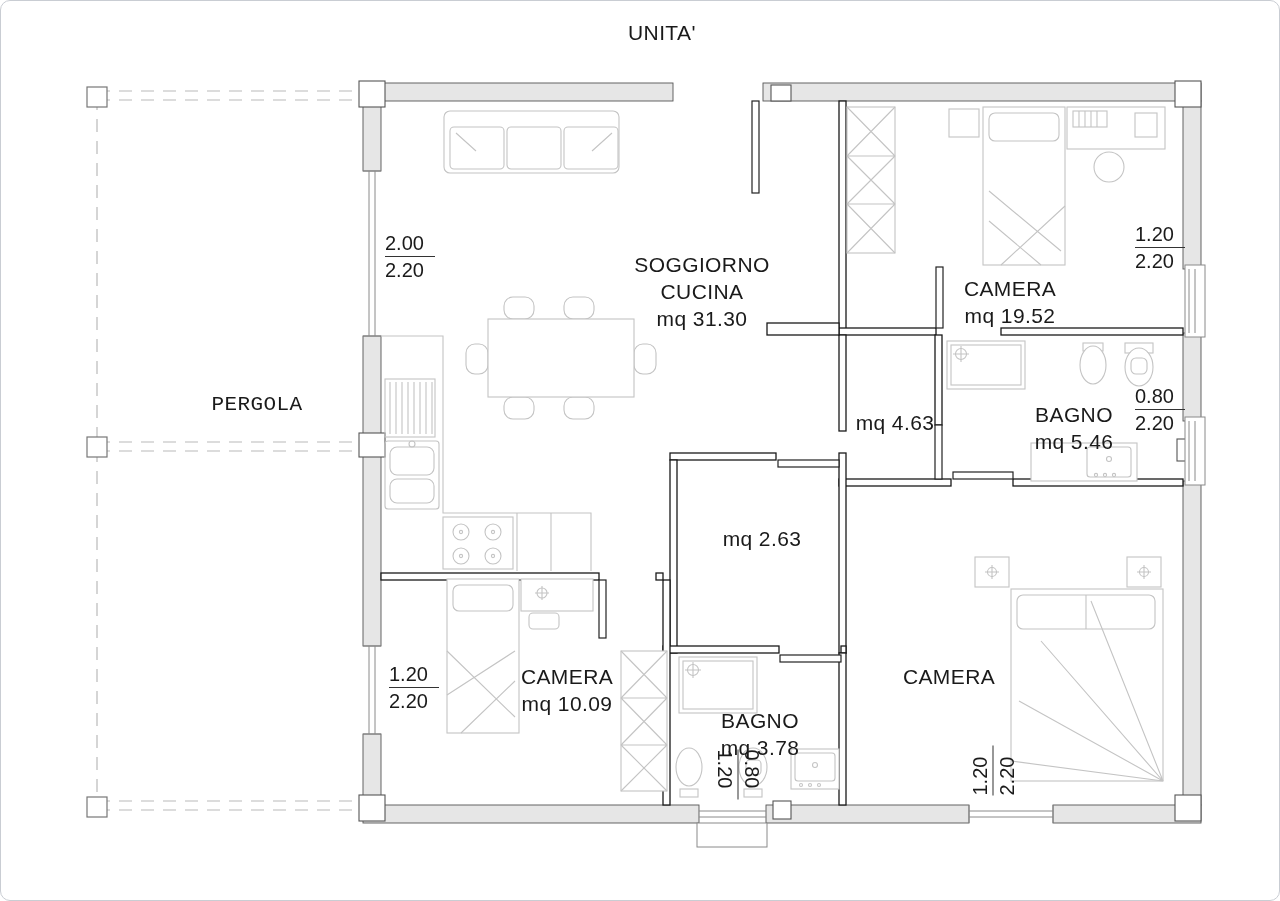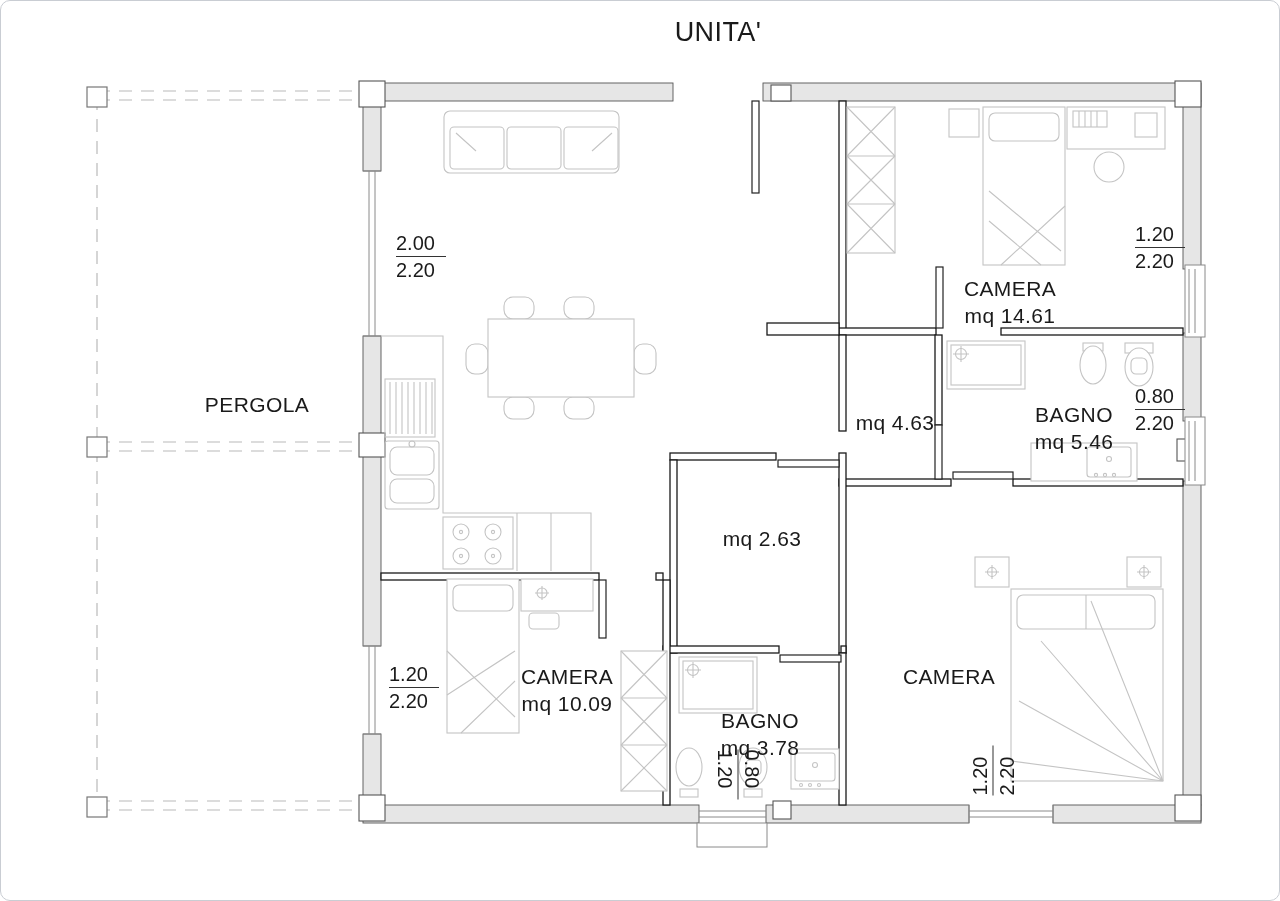--- a/index.html
+++ b/index.html
@@ -5,21 +5,21 @@
   html,body{margin:0;padding:0;background:#fff;}
   .canvas{
     position:relative;width:1280px;height:901px;background:#ffffff;
     border:1px solid #c9cdd3;border-radius:10px;box-sizing:border-box;overflow:hidden;
     font-family:"Liberation Sans",sans-serif;color:#1a1a1a;
   }
   svg.plan{position:absolute;left:0;top:0;width:1280px;height:901px;}
   .room-label{position:absolute;width:180px;text-align:center;font-size:21px;line-height:27px;
     letter-spacing:.4px;color:#1a1a1a;white-space:nowrap;}
   .room-label .rl-area{font-size:21px;}
-  .plan-title{position:absolute;width:180px;text-align:center;font-size:27px;line-height:27px;letter-spacing:.4px;}
+  .plan-title{position:absolute;width:180px;font-size:21px;line-height:27px;letter-spacing:.4px;}
   .dim{position:absolute;width:50px;font-size:20px;line-height:24px;color:#1a1a1a;text-align:left;}
   .dim .dim-top{border-bottom:1.4px solid #333;padding-bottom:1px;}
   .dim .dim-bottom{padding-top:1px;}
   .dim-rot-cw{transform:rotate(90deg);}
   .dim-rot-ccw{transform:rotate(-90deg);}
 </style>
 </head>
 <body>
 
 <div class="canvas">
@@ -248,28 +248,33 @@
     <line x1="1085" y1="594" x2="1085" y2="628"></line>
     <path d="M1162 780 L1040 640 M1162 780 L1018 700 M1162 780 L1090 600 M1162 780 L1010 760" fill="none"></path>
   </g>
 
 </svg>
 
 <div class="plan-title" style="left:627px;top:18px;">
   <div>UNITA'</div>
 </div>
 
-<div class="room-label" style="left:166px;top:390px;">
+<div class="room-label" style="left:166px;top:390px;font-family:Liberation Mono, monospace;">
   <div>PERGOLA</div>
 </div>
 
+<div class="room-label" style="left:611px;top:250px;">
+  <div>SOGGIORNO</div>
+  <div>CUCINA</div>
+  <div class="rl-area">mq 31.30</div>
+</div>
 
 <div class="room-label" style="left:919px;top:274px;">
   <div>CAMERA</div>
-  <div class="rl-area">mq 14.61</div>
+  <div class="rl-area">mq 19.52</div>
 </div>
 
 <div class="room-label" style="left:804px;top:408px;">
   <div class="rl-area">mq 4.63</div>
 </div>
 
 <div class="room-label" style="left:983px;top:400px;">
   <div>BAGNO</div>
   <div class="rl-area">mq 5.46</div>
 </div>
@@ -285,21 +290,21 @@
 
 <div class="room-label" style="left:669px;top:706px;">
   <div>BAGNO</div>
   <div class="rl-area">mq 3.78</div>
 </div>
 
 <div class="room-label" style="left:858px;top:662px;">
   <div>CAMERA</div>
 </div>
 
-<div class="dim" style="left:395px;top:230px;">
+<div class="dim" style="left:384px;top:230px;">
   <div class="dim-top">2.00</div>
   <div class="dim-bottom">2.20</div>
 </div>
 
 <div class="dim" style="left:1134px;top:221px;">
   <div class="dim-top">1.20</div>
   <div class="dim-bottom">2.20</div>
 </div>
 
 <div class="dim" style="left:1134px;top:383px;">

